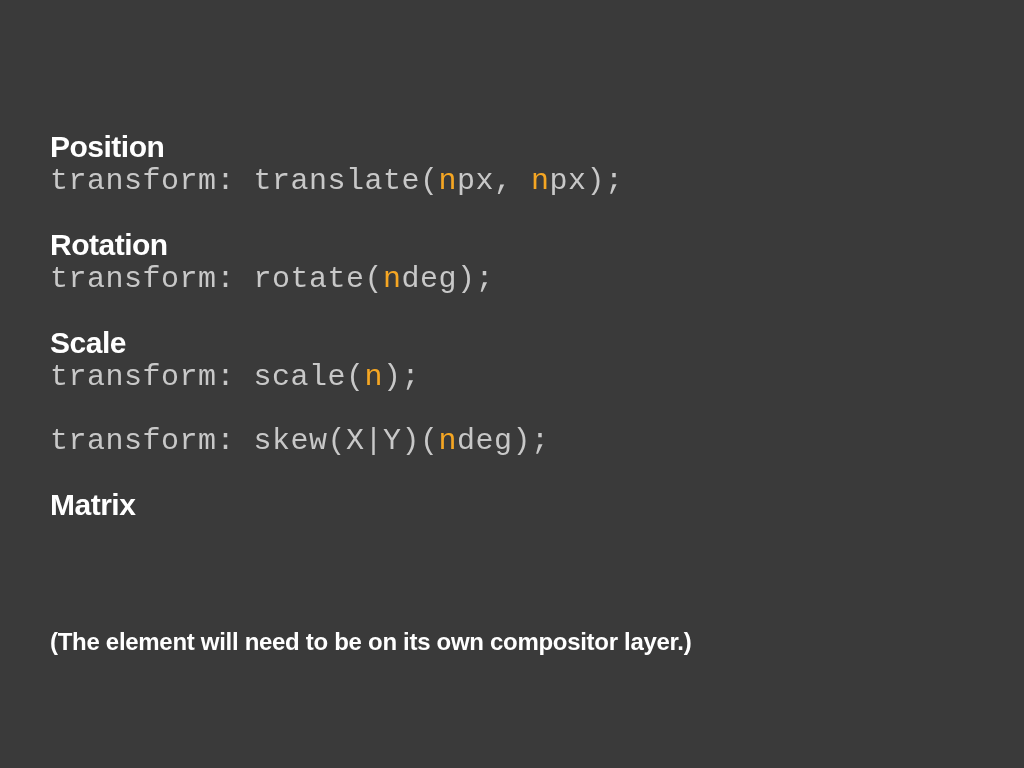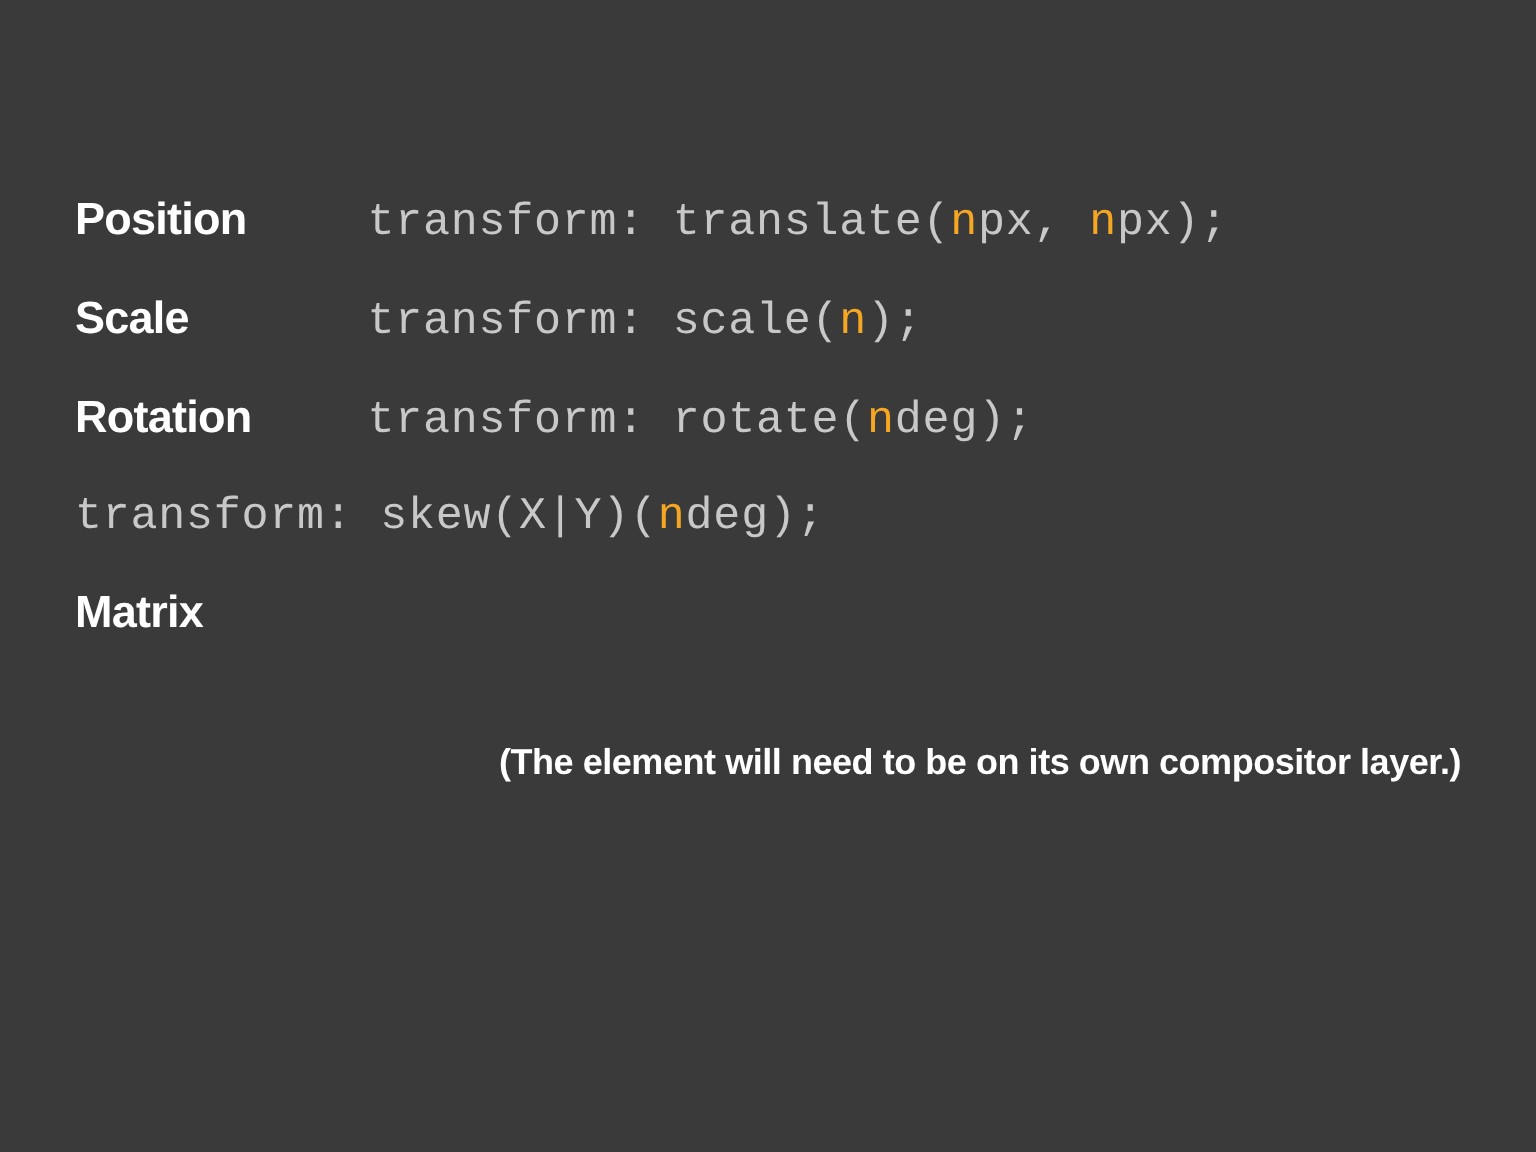--- a/index.html
+++ b/index.html
@@ -21,66 +21,67 @@
       padding: 130px 50px 0 50px;
     }
     .table {
       display: flex;
       flex-direction: column;
       gap: 30px;
     }
     .row {
       display: flex;
       align-items: baseline;
+      flex-direction: column;
     }
     .label {
       width: 195px;
       font-size: 30px;
       font-weight: 700;
       color: #ffffff;
       letter-spacing: -0.5px;
     }
     .code {
       font-family: "SF Mono", "Menlo", "Consolas", "Courier New", monospace;
       font-size: 30px;
       color: #c8c8c8;
       letter-spacing: 0.5px;
       white-space: pre;
     }
     .accent {
       color: #f5a623;
     }
     .footnote {
-      text-align: right;
-      margin-top: 69px;
+      text-align: left;
+      margin-top: 106px;
       font-size: 24px;
       font-weight: 700;
       color: #ffffff;
       letter-spacing: -0.3px;
     }
   </style>
 </head>
 <body>
 
 <div class="slide">
   <div class="table">
 
     <div class="row">
       <div class="label">Position</div>
       <div class="code"><span>transform: translate(</span><span class="accent">n</span><span>px, </span><span class="accent">n</span><span>px);</span></div>
     </div>
 
     <div class="row">
-      <div class="label">Scale</div>
-      <div class="code"><span>transform: scale(</span><span class="accent">n</span><span>);</span></div>
+      <div class="label">Rotation</div>
+      <div class="code"><span>transform: rotate(</span><span class="accent">n</span><span>deg);</span></div>
     </div>
 
     <div class="row">
-      <div class="label">Rotation</div>
-      <div class="code"><span>transform: rotate(</span><span class="accent">n</span><span>deg);</span></div>
+      <div class="label">Scale</div>
+      <div class="code"><span>transform: scale(</span><span class="accent">n</span><span>);</span></div>
     </div>
 
     <div class="row">
       <div class="code"><span>transform: skew(X|Y)(</span><span class="accent">n</span><span>deg);</span></div>
     </div>
 
     <div class="row">
       <div class="label">Matrix</div>
     </div>
 

